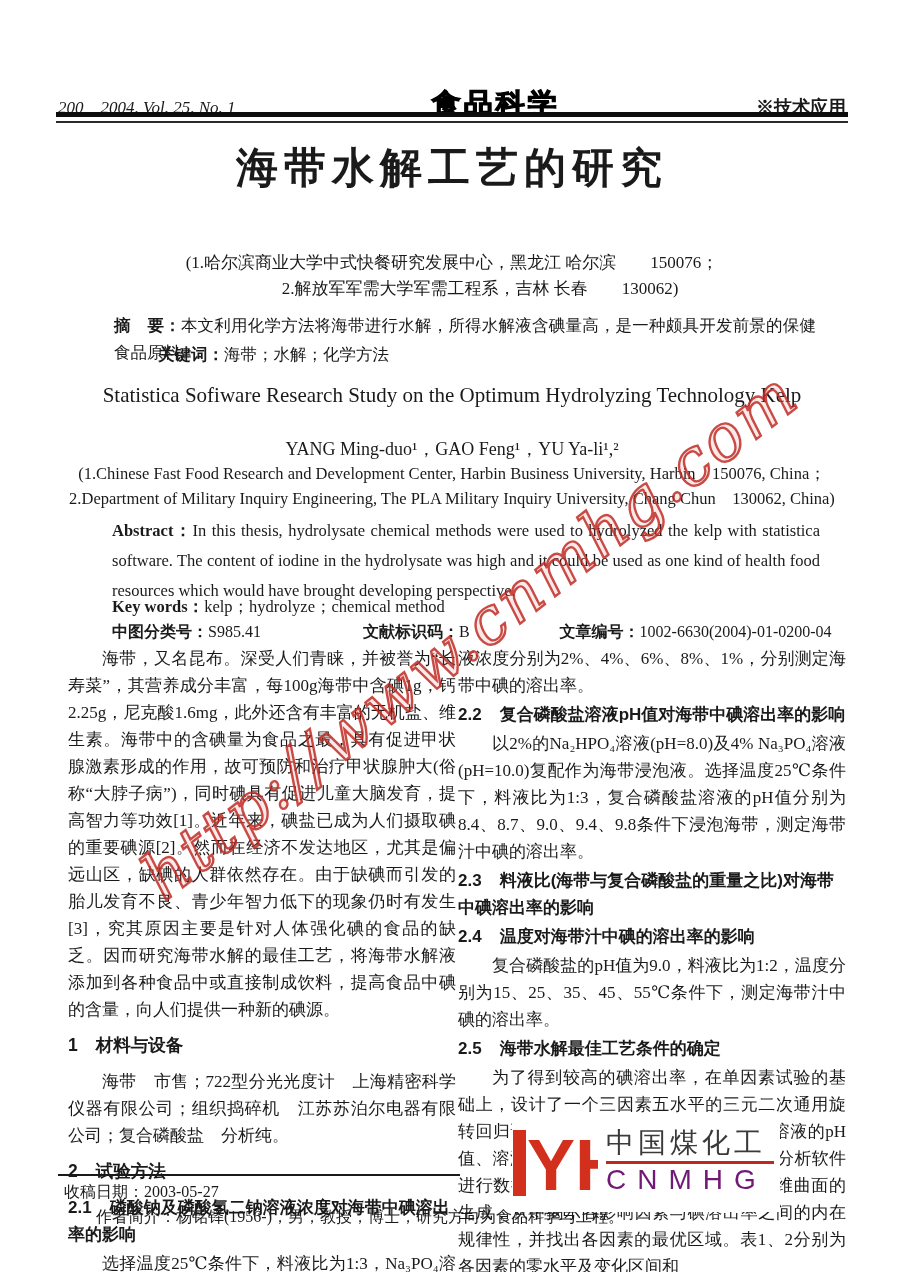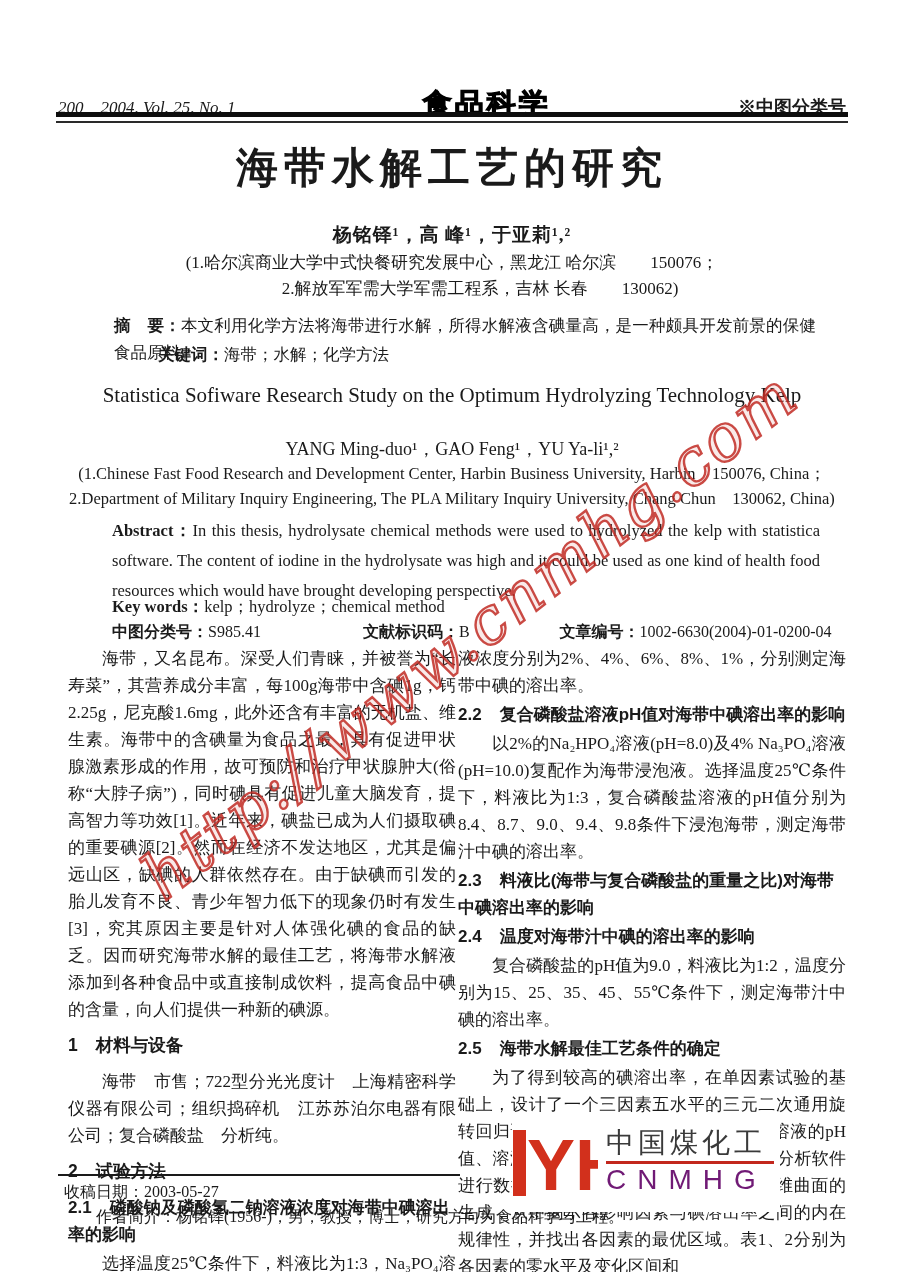--- a/index.html
+++ b/index.html
@@ -64,27 +64,26 @@
   .logo-en{font-size:28px; color:#701a75; letter-spacing:11px; line-height:26px;}
 </style>
 </head>
 <body>
 
 <div class="page">
 
   <div class="journal-header">
     <span class="issue-info">200    2004, Vol. 25, No. 1</span>
     <span class="journal-name">食品科学</span>
-    <span class="section-tag">※中图分类号</span>
+    <span class="section-tag">※技术应用</span>
   </div>
   <div class="header-rule-thick"></div>
   <div class="header-rule-thin"></div>
 
   <div class="title-cn">海带水解工艺的研究</div>
-  <div class="authors-cn">杨铭铎¹，高 峰¹，于亚莉¹,²</div>
   <div class="affil-cn-1">(1.哈尔滨商业大学中式快餐研究发展中心，黑龙江 哈尔滨　　150076；</div>
   <div class="affil-cn-2">2.解放军军需大学军需工程系，吉林 长春　　130062)</div>
 
   <div class="abstract-cn"><span class="blk-label">摘　要：</span><span>本文利用化学方法将海带进行水解，所得水解液含碘量高，是一种颇具开发前景的保健食品原料。</span></div>
   <div class="kw-cn"><span class="blk-label">关键词：</span><span>海带；水解；化学方法</span></div>
 
   <div class="title-en">Statistica Sofiware Research Study on the Optimum Hydrolyzing Technology Kelp</div>
   <div class="authors-en">YANG Ming-duo¹，GAO Feng¹，YU Ya-li¹,²</div>
   <div class="affil-en-1">(1.Chinese Fast Food Research and Development Center, Harbin Business University, Harbin　150076, China；</div>
   <div class="affil-en-2">2.Department of Military Inquiry Engineering, The PLA Military Inquiry University, Chang Chun　130062, China)</div>

